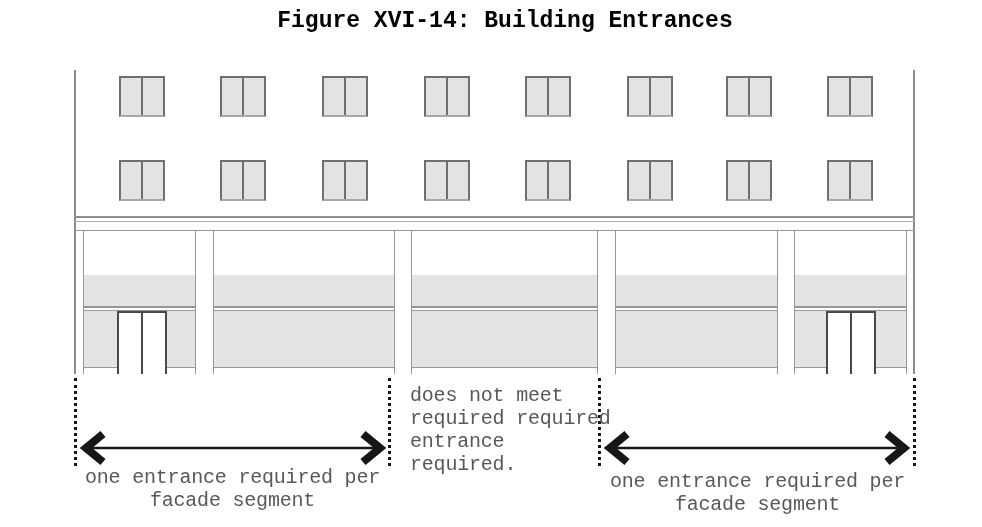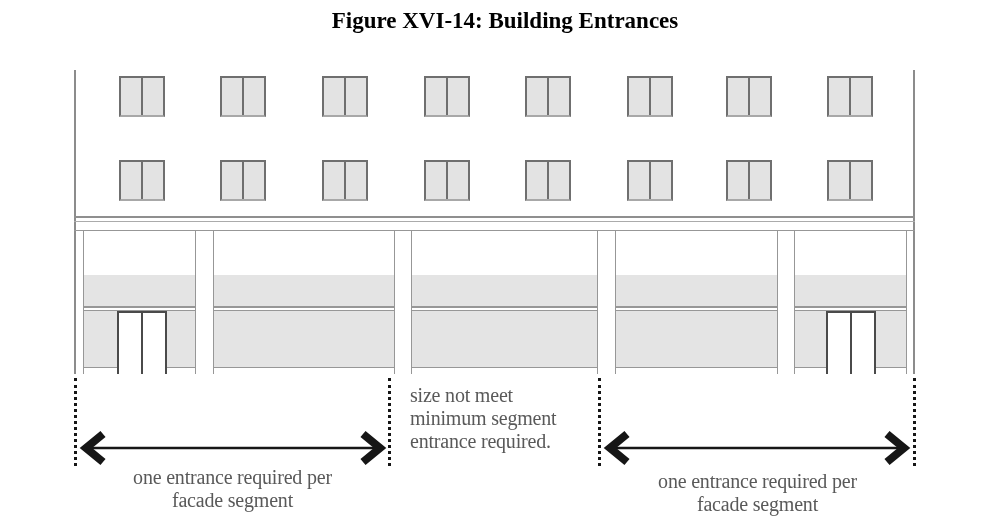--- a/index.html
+++ b/index.html
@@ -1,17 +1,17 @@
 <!DOCTYPE html>
 <html><head>
 <meta charset="utf-8">
 <style>
   html,body{margin:0;padding:0;background:#fff;}
   .canvas{position:relative;width:982px;height:527px;background:#fff;
-          font-family:Liberation Serif, serif;overflow:hidden;}
+          font-family:Liberation Mono, monospace;overflow:hidden;}
   .title{position:absolute;left:0;top:8px;width:982px;box-sizing:border-box;
          padding-left:28px;text-align:center;font-size:23px;font-weight:bold;color:#000;}
   #drawing{position:absolute;left:0;top:0;width:982px;height:527px;}
   .seg-label{position:absolute;color:#595959;font-size:20px;line-height:23px;
              text-align:center;letter-spacing:-0.2px;}
   .seg-label.left{left:76px;top:466px;width:313px;}
   .seg-label.right{left:601px;top:470px;width:313px;}
   .note{position:absolute;left:410px;top:384px;width:205px;color:#595959;
         font-size:20px;line-height:23px;text-align:left;letter-spacing:-0.2px;}
 </style>
@@ -122,22 +122,22 @@
         <polyline points="284,4 301,18 284,32" fill="none" stroke="#161616" stroke-width="8"></polyline>
       </svg>
     </div>
 
   <div class="seg-label left">
     <div>one entrance required per</div>
     <div>facade segment</div>
   </div>
 
   <div class="note">
-    <div>size not meet</div>
-    <div>minimum segment</div>
+    <div>does not meet</div>
+    <div>required required</div>
     <div>entrance required.</div>
   </div>
 
   <div class="seg-label right">
     <div>one entrance required per</div>
     <div>facade segment</div>
   </div>
 
 </div>
 

